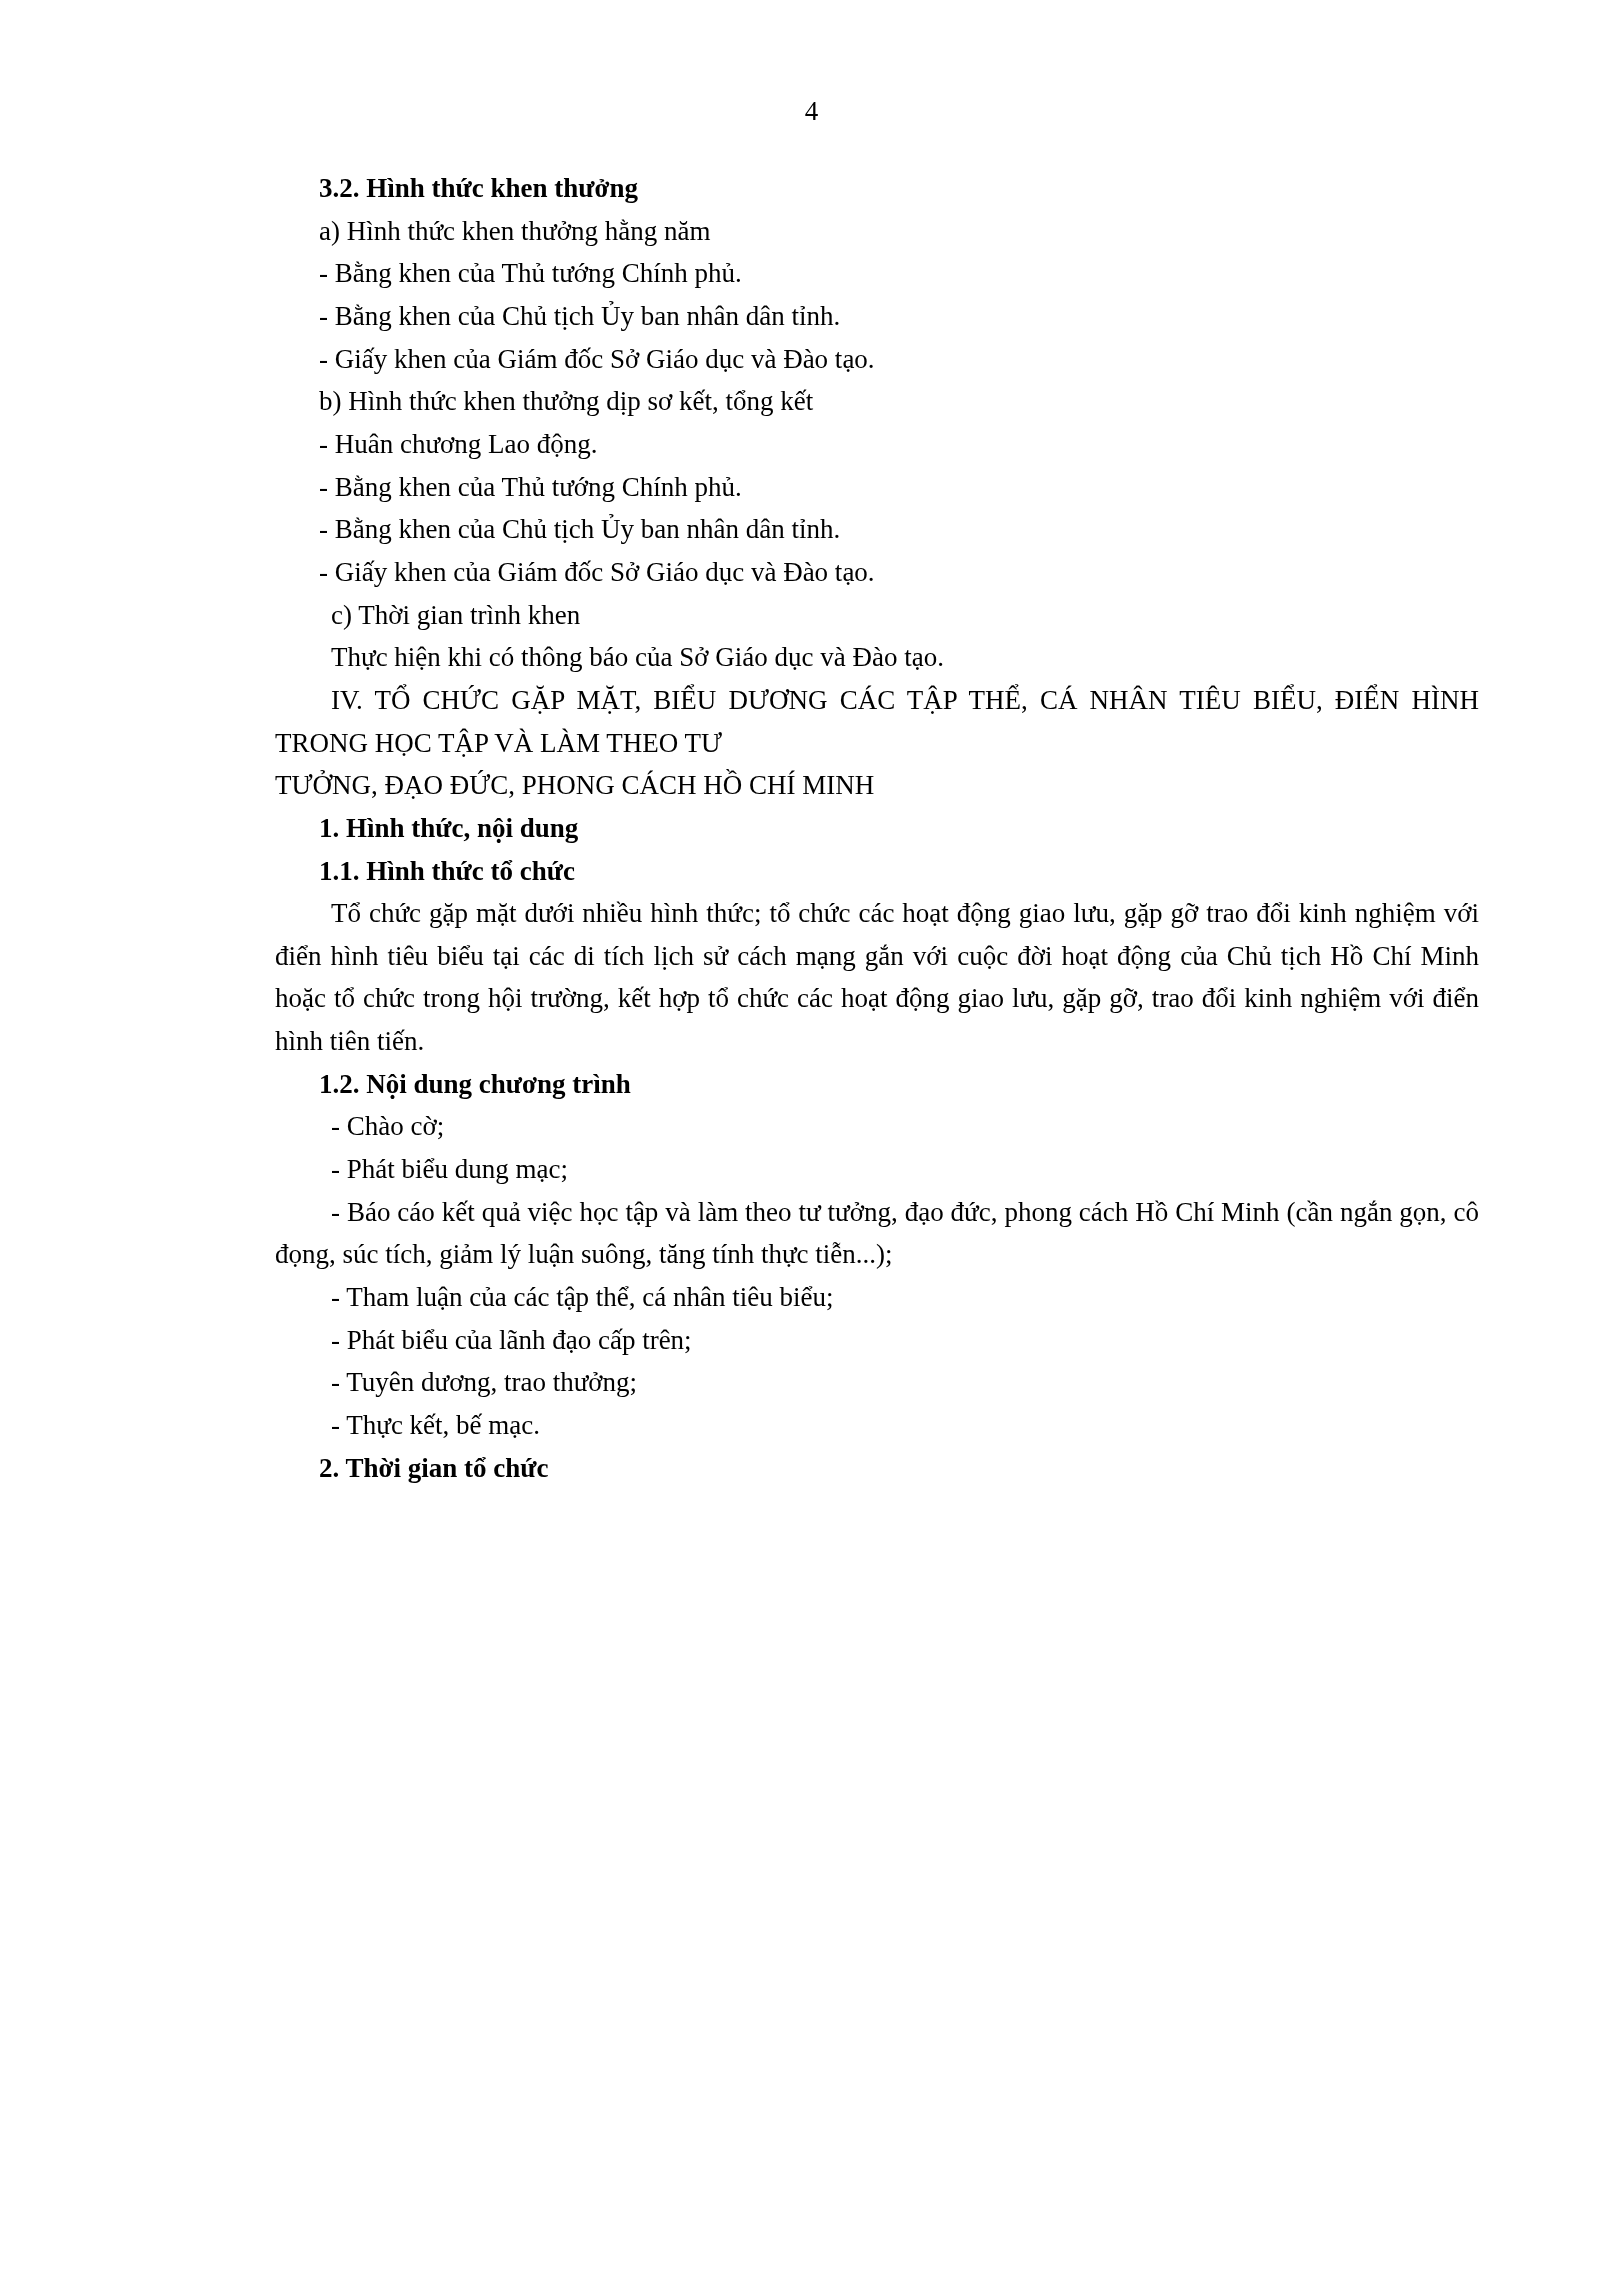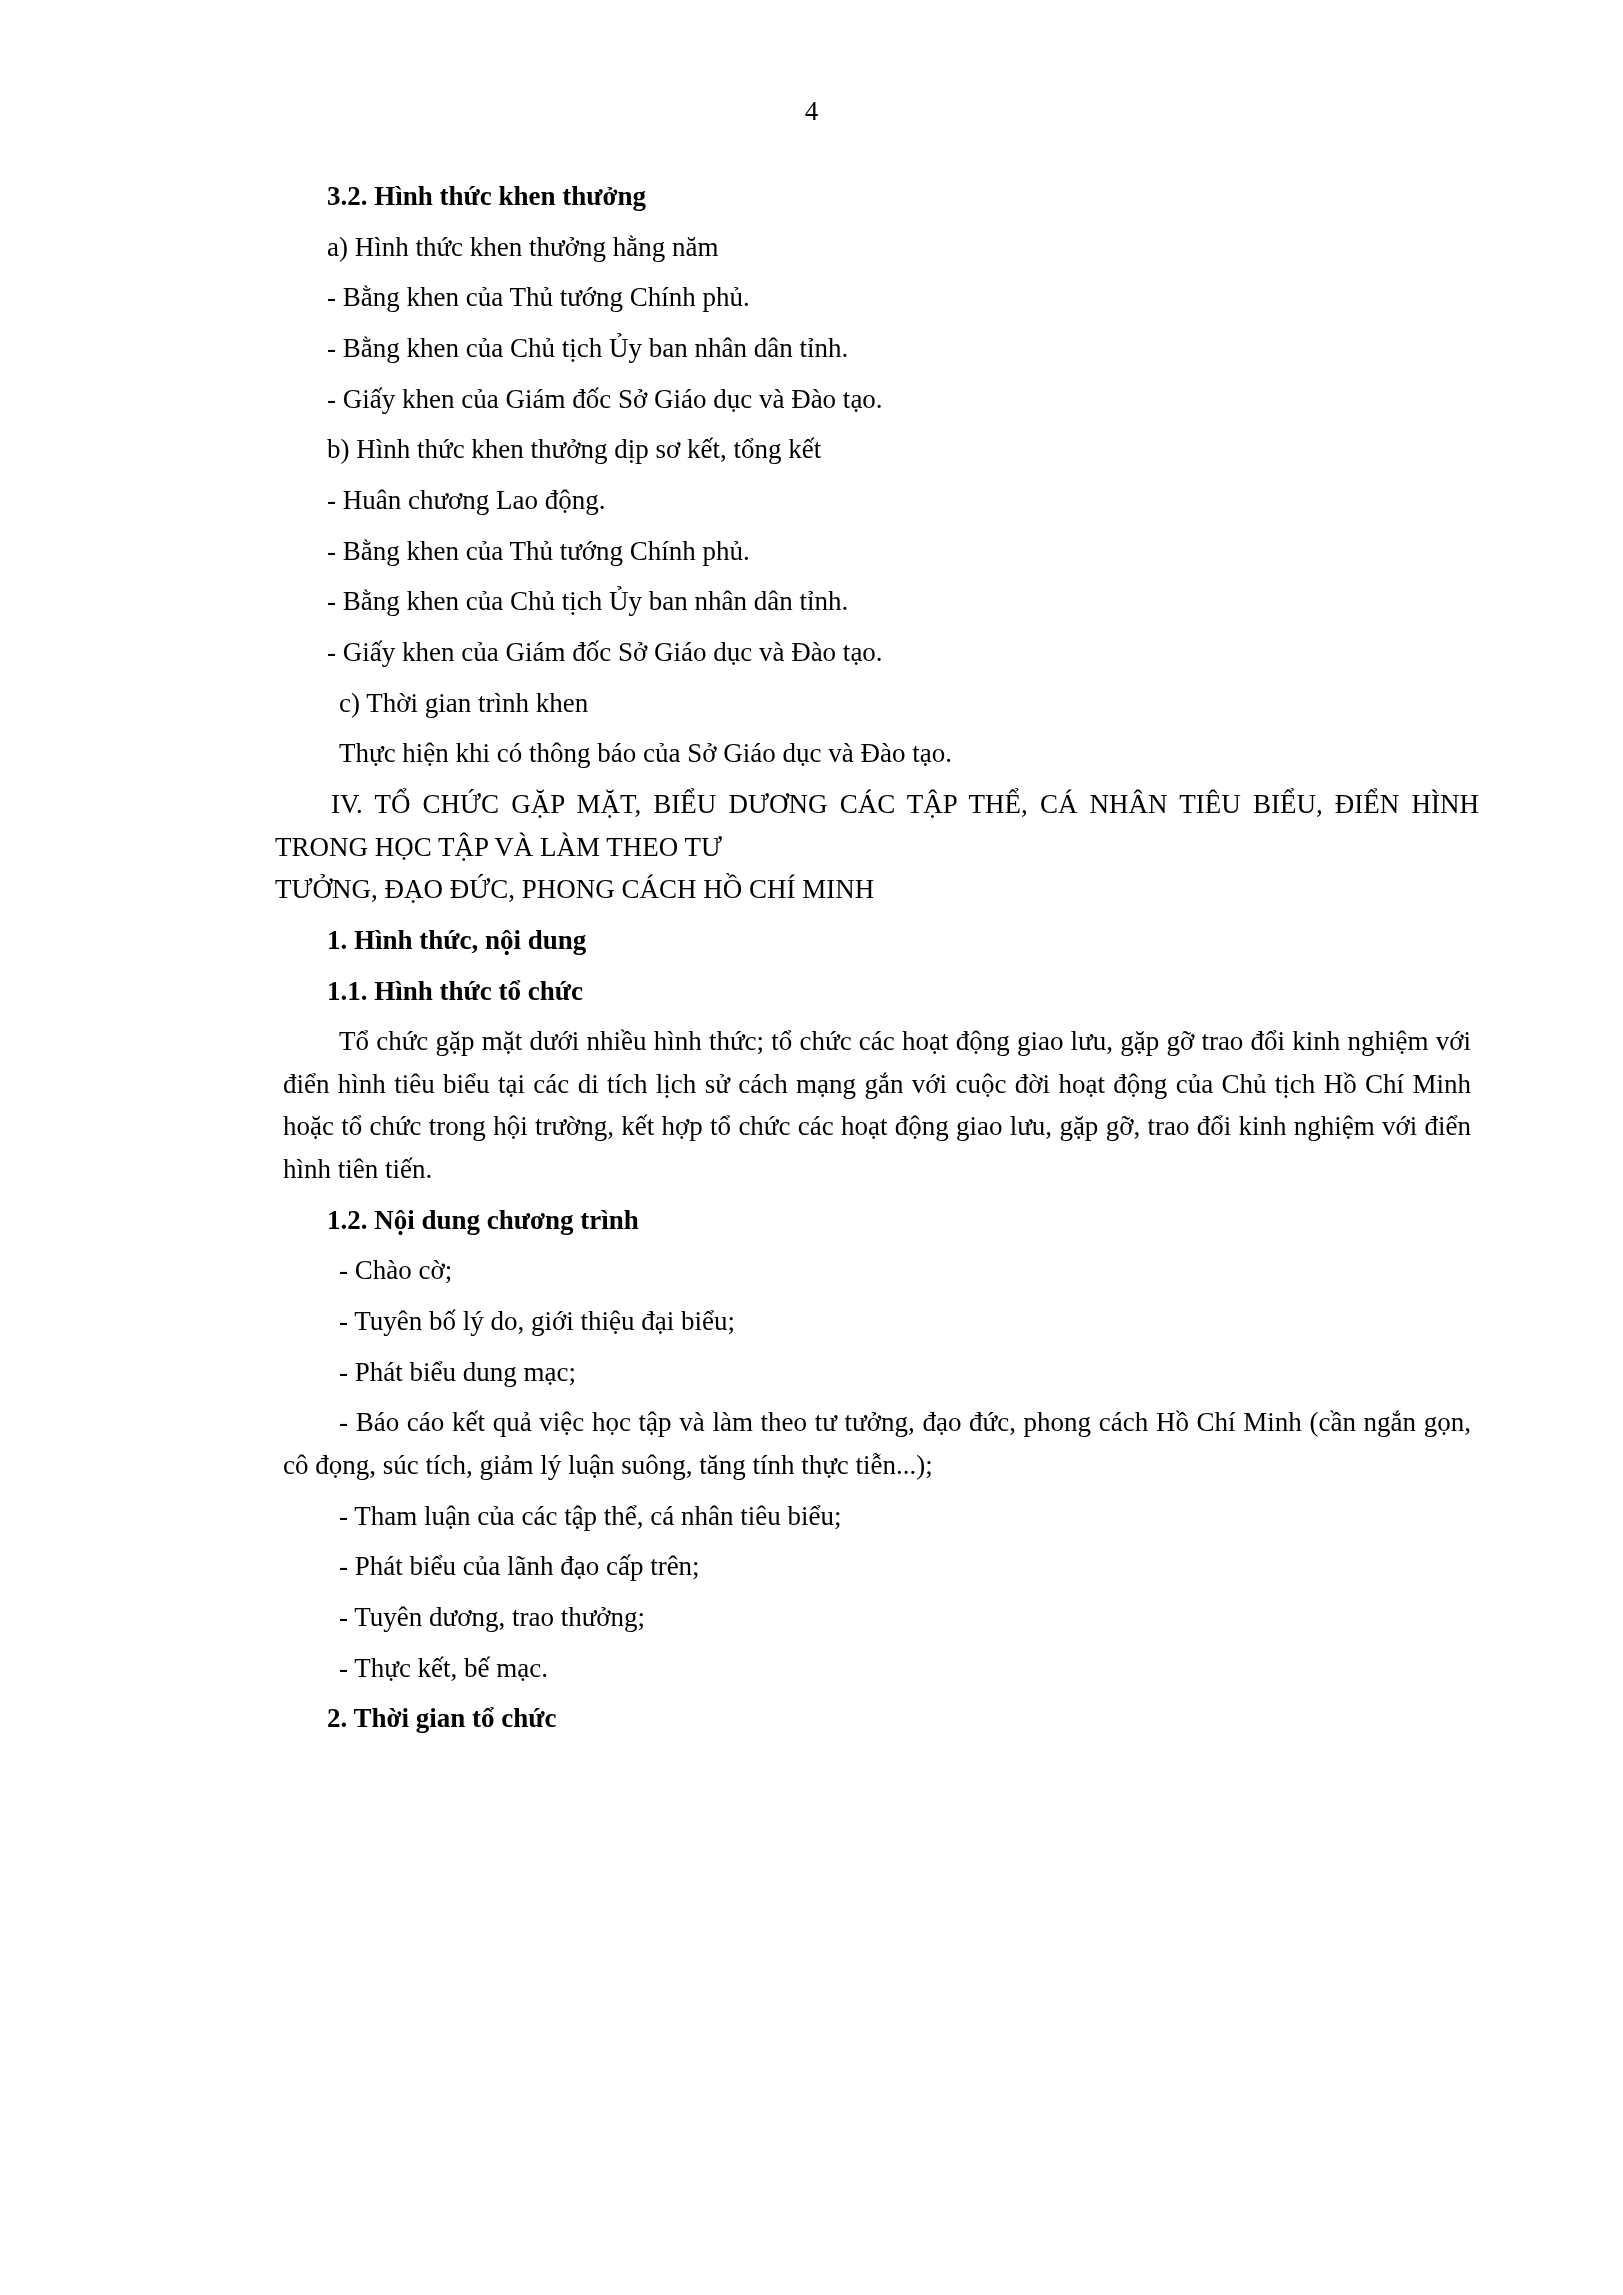--- a/index.html
+++ b/index.html
@@ -29,21 +29,21 @@
     font-size: 27px;
     line-height: 1;
   }
   .content {
     position: absolute;
     top: 167px;
     left: 275px;
     width: 1204px;
   }
   p {
-    margin: 8px;
+    margin: 0;
     font-size: 27px;
     line-height: 1.58;
   }
   .indent {
     text-indent: 44px;
   }
   .indent-lg {
     text-indent: 56px;
   }
   .bold {
@@ -91,21 +91,20 @@
     <div class="heading-block">
       <span>IV. TỔ CHỨC GẶP MẶT, BIỂU DƯƠNG CÁC TẬP THỂ, CÁ NHÂN  TIÊU BIỂU, ĐIỂN HÌNH TRONG HỌC TẬP VÀ LÀM THEO TƯ</span>
       <span class="lastline">TƯỞNG,  ĐẠO ĐỨC, PHONG CÁCH HỒ CHÍ MINH</span>
     </div>
 
     <p class="indent bold">1. Hình thức, nội dung</p>
     <p class="indent bold">1.1. Hình thức tổ chức</p>
     <p class="justify indent-lg">Tổ chức gặp mặt dưới nhiều hình thức; tổ chức các hoạt động giao lưu, gặp gỡ trao đổi kinh nghiệm với điển hình tiêu biểu tại các di tích lịch sử cách mạng gắn với cuộc đời hoạt động của Chủ tịch Hồ Chí Minh hoặc tổ chức trong hội trường, kết hợp tổ chức các hoạt động giao lưu, gặp gỡ, trao đổi kinh nghiệm với điển hình tiên tiến.</p>
     <p class="indent bold">1.2. Nội dung chương trình</p>
     <p class="indent-lg">- Chào cờ;</p>
-    <p class="indent-lg">- Tuyên bố lý do, giới thiệu đại biểu;</p>
     <p class="indent-lg">- Phát biểu dung mạc;</p>
     <p class="justify indent-lg">- Báo cáo kết quả việc học tập và làm theo tư tưởng, đạo đức, phong cách Hồ Chí Minh (cần ngắn gọn, cô đọng, súc tích, giảm lý luận suông, tăng tính thực tiễn...);</p>
     <p class="indent-lg">- Tham luận của các tập thể, cá nhân tiêu biểu;</p>
     <p class="indent-lg">- Phát biểu của lãnh đạo cấp trên;</p>
     <p class="indent-lg">- Tuyên dương, trao thưởng;</p>
     <p class="indent-lg">- Thực kết, bế mạc.</p>
     <p class="indent bold">2. Thời gian tổ chức</p>
 
   </div>
 </div>

